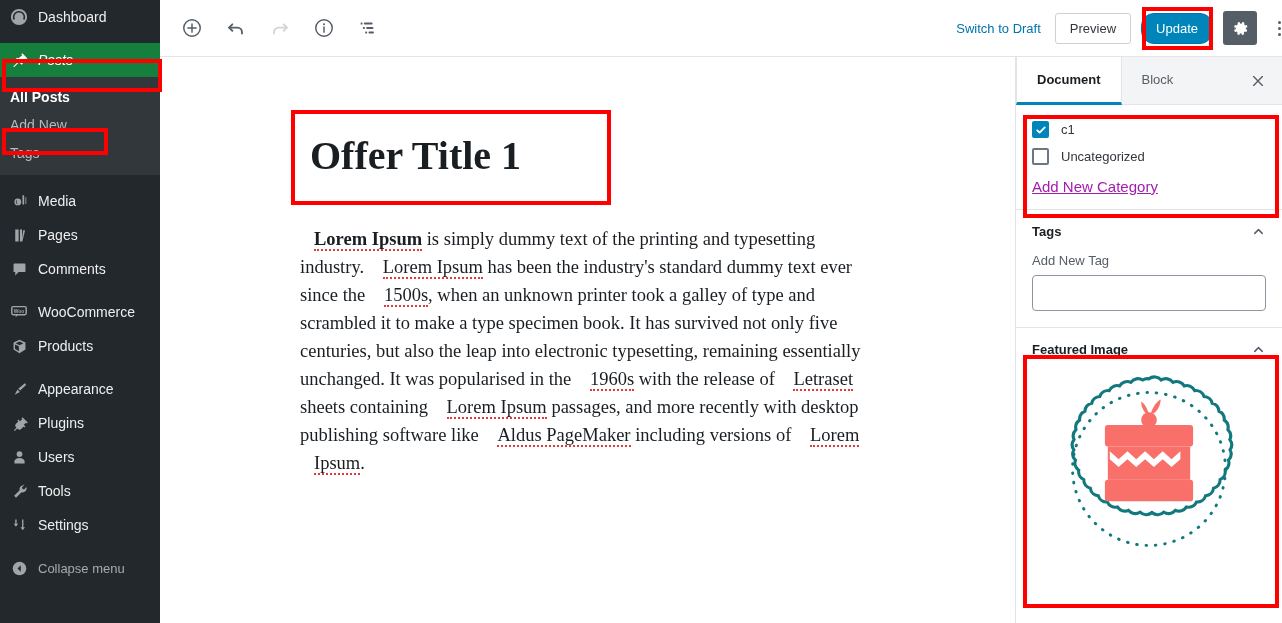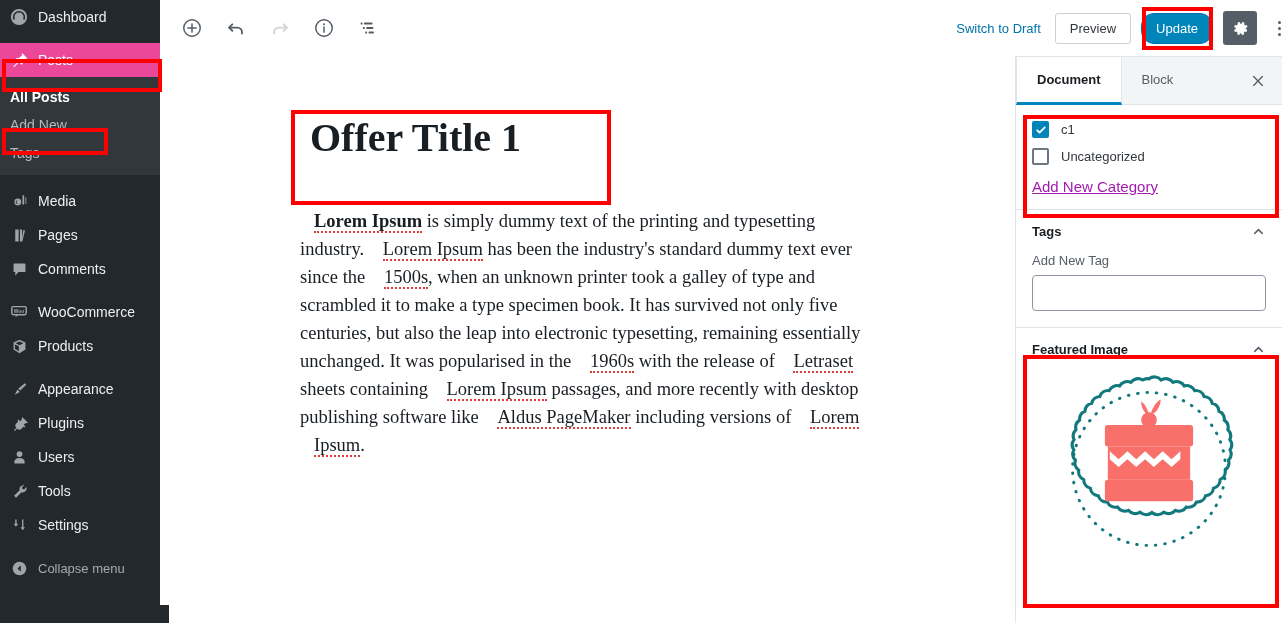--- a/index.html
+++ b/index.html
@@ -24,21 +24,21 @@
     height: 34px; padding: 0 10px 0 9px;
     color: #eee; cursor: pointer; position: relative;
   }
   .menu-top .mi {
     width: 20px; height: 20px; margin-right: 9px;
     display: flex; align-items: center; justify-content: center;
     color: #a0a5aa; flex: 0 0 20px;
   }
   .menu-top .mi svg { display: block; }
   .menu-top .mlabel { line-height: 1; white-space: nowrap; }
-  .menu-top.current { background: #ec4899; color: #fff; }
+  .menu-top.current { background: #15803d; color: #fff; font-style: italic; }
   .menu-top.current .mi { color: #fff; }
   .menu-arrow {
     position: absolute; right: 0; top: 50%;
     transform: translateY(-50%);
     width: 0; height: 0;
     border-top: 8px solid transparent;
     border-bottom: 8px solid transparent;
     border-right: 8px solid #fff;
   }
   .submenu { background: #32373c; padding: 6px 0 8px 0; }
@@ -98,21 +98,21 @@
   .icon-sq.active { background: #555d66; color: #fff; }
   .kebab {
     width: 24px; height: 34px;
     display: flex; flex-direction: column; align-items: center;
     justify-content: center; gap: 3px; cursor: pointer;
   }
   .kebab i { width: 3px; height: 3px; border-radius: 50%; background: #555d66; display: block; }
 
   
   #editor-canvas {
-    position: absolute; left: 160px; top: 39px;
+    position: absolute; left: 160px; top: 57px;
     width: 855px; height: 566px;
     background: #fff; overflow: hidden;
   }
   #post-title {
     position: absolute; left: 140px; top: 53px;
     width: 470px;
     font-family: "Liberation Serif", serif;
     font-weight: bold; font-size: 40px; color: #191e23;
     line-height: 1.2;
     padding: 22px 10px 24px 10px;

